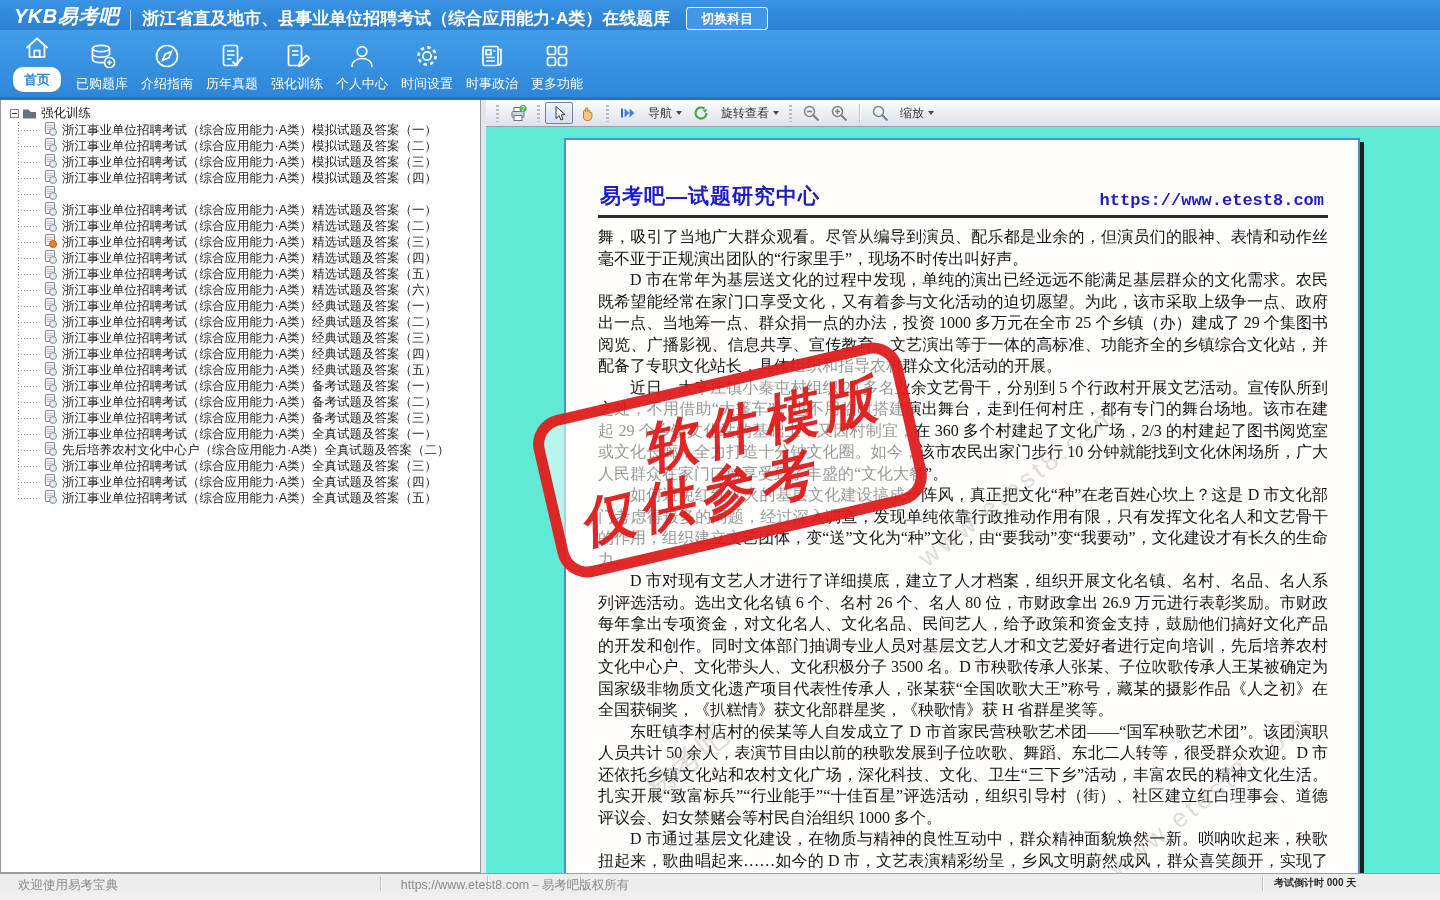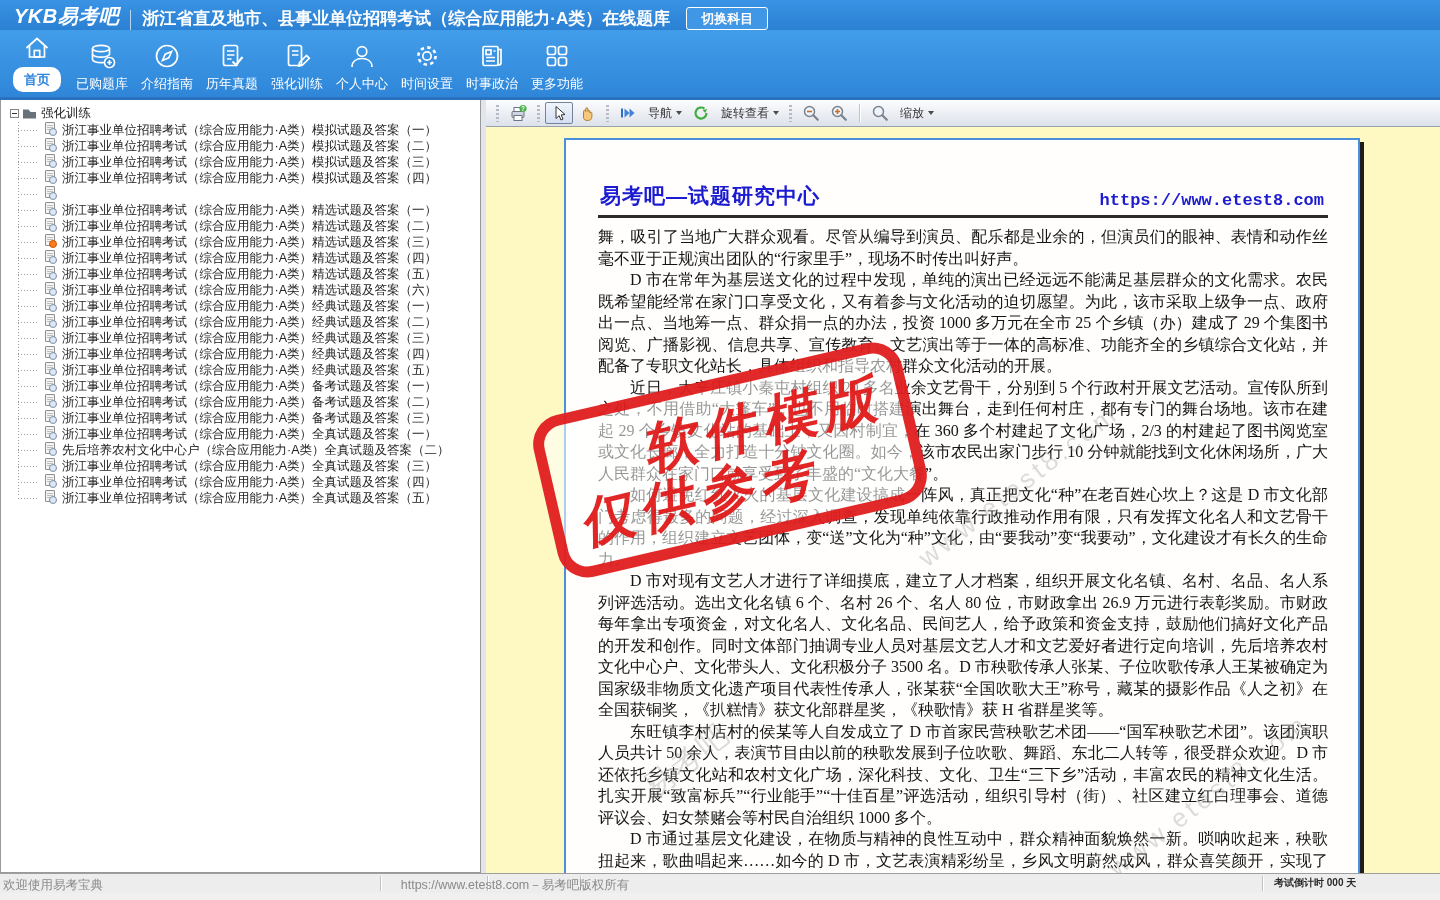--- a/index.html
+++ b/index.html
@@ -45,21 +45,21 @@
   .viewer { flex:1; display:flex; flex-direction:column; min-width:0; }
   .vtoolbar { height:27px; background:linear-gradient(#fcfdfe,#dde1ea); border-bottom:1px solid #98a0ac; display:flex; align-items:center; padding-left:5px; flex:none; }
   .grip { width:3px; height:17px; margin:0 5px; background:repeating-linear-gradient(to bottom,#b4bac6 0 2px,transparent 2px 4px); }
   .vbtn { height:22px; display:flex; align-items:center; justify-content:center; border:1px solid transparent; border-radius:2px; padding:0 4px; cursor:pointer; }
   .vbtn.selected { border:1px solid #76829a; background:linear-gradient(#f0f5fc,#d4dff2); }
   .vbtn svg { width:18px; height:18px; }
   .vlabel { font-size:12px; color:#333; margin-left:11px; white-space:nowrap; }
   .varrow { width:0; height:0; border-left:3px solid transparent; border-right:3px solid transparent; border-top:4px solid #4a4a4a; margin-left:4px; }
   .vsep { width:1px; height:18px; background:#bfc4cd; box-shadow:1px 0 0 #fff; margin:0 6px; }
 
-  .canvas { flex:1; background:#fef9c3; position:relative; overflow:hidden; }
+  .canvas { flex:1; background:#5eead4; position:relative; overflow:hidden; }
   .page { position:absolute; left:78px; top:11px; width:796px; height:980px; background:#fffefd;
           border:2px solid #4a90d9; box-shadow:4px 4px 0 #1d1d1d; padding:42px 30px 0 32px; overflow:hidden; }
   .doc-header { display:flex; justify-content:space-between; align-items:flex-end; padding:0 4px 5px 2px; border-bottom:3px solid #2b2b2b; }
   .doc-title { font-size:21px; font-weight:700; color:#1b1bd1; letter-spacing:1px; }
   .doc-url { font-size:17px; font-weight:700; color:#1b1bd1; font-family:"Liberation Mono",monospace; }
   .doc-body { margin-top:8px; font-size:16px; line-height:21.5px; text-align:justify; color:#141414; font-family:"Liberation Serif",serif; }
   .doc-body p { text-indent:2em; }
   .doc-body p.first { text-indent:0; }
 
   .wm { position:absolute; color:rgba(140,140,140,.30); font-size:26px; letter-spacing:4px; transform:rotate(-38deg); pointer-events:none; white-space:nowrap; }
@@ -71,21 +71,21 @@
            border:11px solid rgba(223,18,18,.9); border-radius:30px; background:rgba(255,255,255,.55);
            transform:rotate(-13deg); display:flex; flex-direction:column; justify-content:center; z-index:5; pointer-events:none; }
   .stamp div { font-size:54px; font-weight:700; color:rgba(223,18,18,.92); transform:skewX(-12deg);
                line-height:1.08; letter-spacing:7px; white-space:nowrap; }
   .stamp .s1 { margin-left:100px; }
   .stamp .s2 { margin-left:22px; }
 
   
   .statusbar { height:20px; background:#ededed; border-top:1px solid #9e9e9e; position:relative; font-size:12.5px; color:#8a8a8a; }
   .st-div { position:absolute; top:2px; bottom:2px; width:1px; background:#c2c2c2; box-shadow:1px 0 0 #fff; }
-  .st-welcome { position:absolute; left:3px; top:3px; }
+  .st-welcome { position:absolute; left:18px; top:3px; }
   .st-copy { position:absolute; left:370px; width:290px; top:3px; text-align:center; }
   .st-count { position:absolute; left:1274px; top:2px; font-size:10px; font-weight:700; color:#2a2a2a; }
 </style>
 </head>
 <body>
 
 <div class="app">
 
   <div class="titlebar">
     <span class="logo">YKB易考吧</span>

